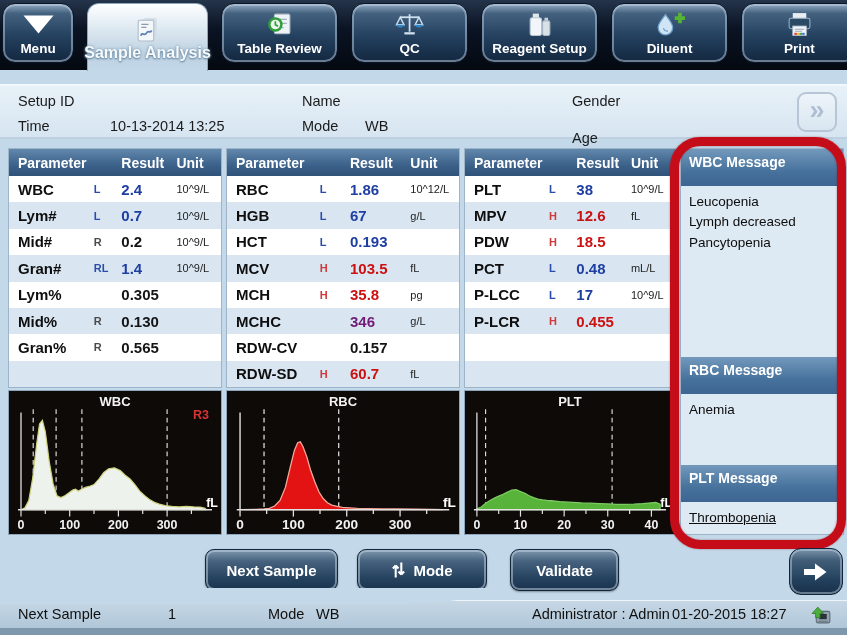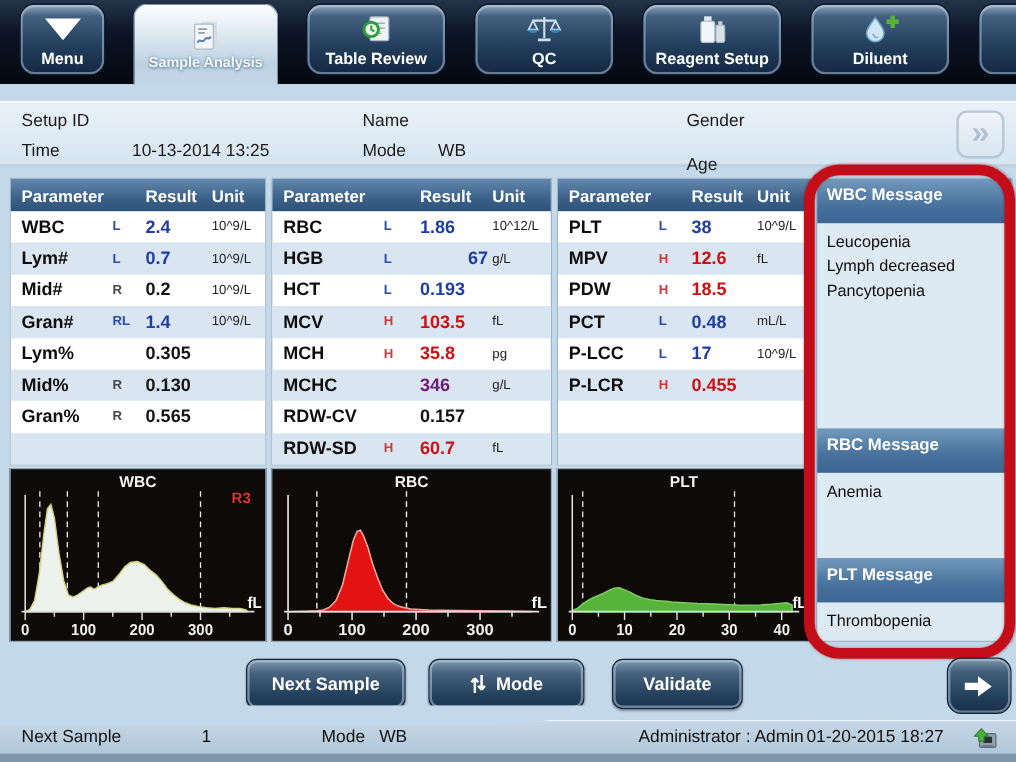--- a/index.html
+++ b/index.html
@@ -1,30 +1,30 @@
 <!DOCTYPE html>
 <html><head>
 <meta charset="utf-8">
 <style>
   html,body{margin:0;padding:0;background:#222;}
   .screen{position:relative;width:847px;height:635px;overflow:hidden;background:#c3d8e9;
     font-family:"Liberation Sans",sans-serif;-webkit-font-smoothing:antialiased;}
   
   .topbar{position:absolute;left:0;top:0;width:847px;height:70px;
     background:linear-gradient(180deg,#24344a 0%,#0b1424 40%,#040910 100%);
-    display:flex;align-items:flex-start;gap:23px;padding:3px 3px 0 16px;box-sizing:border-box;}
+    display:flex;align-items:flex-start;gap:13px;padding:3px 3px 0 2px;box-sizing:border-box;}
   .tb-btn{width:115px;height:58px;border-radius:13px;cursor:pointer;flex:none;
     background:linear-gradient(180deg,#93abc2 0%,#44627f 16%,#24415f 55%,#132740 100%);
     border:1px solid #0a1527;box-shadow:inset 0 0 0 2px rgba(190,208,226,.5);
     display:flex;flex-direction:column;align-items:center;justify-content:center;
     color:#fff;font-weight:bold;font-size:13.5px;}
   .tb-btn.menu{width:70px;}
   .tb-btn.tb-tab{width:119px;height:67px;border-radius:12px 12px 0 0;border:1px solid #8fa6bd;border-bottom:none;
     background:linear-gradient(180deg,#fdfeff 0%,#e3edf4 30%,#bdd1e1 75%,#c3d8e9 100%);
-    box-shadow:none;color:#f6fafc;text-shadow:0 1px 2px #61809c,0 0 3px #7795ae;font-size:12px;}
+    box-shadow:none;color:#f6fafc;text-shadow:0 1px 2px #61809c,0 0 3px #7795ae;font-size:16px;}
   .tb-icon{height:30px;display:flex;align-items:center;justify-content:center;}
   .tb-icon svg{height:27px;}
   .tb-label{line-height:17px;white-space:nowrap;}
   
   .infobar{position:absolute;left:0;top:84px;width:847px;height:55px;
     background:linear-gradient(180deg,#e8f1f8 0%,#d6e5f1 100%);
     border-top:2px solid #f3f8fc;border-bottom:2px solid #bed0e0;box-sizing:border-box;font-size:14.5px;color:#1b1b1b;}
   .info-field{position:absolute;height:26px;line-height:26px;white-space:nowrap;}
   .expand-btn{position:absolute;left:797px;top:6px;width:40px;height:40px;border-radius:9px;cursor:pointer;
     border:2px solid #b6c6d6;background:linear-gradient(180deg,#eef4f9,#d9e6f0);
@@ -48,21 +48,21 @@
   .c-unit{font-size:11px;color:#222;}
   
   .msg-panel{position:absolute;left:680px;top:148px;width:164px;height:387px;background:#dde9f3;
     border:1px solid #9db4c9;box-sizing:border-box;display:flex;flex-direction:column;}
   .msg-head{height:37px;flex:none;line-height:27px;padding-left:8px;
     background:linear-gradient(180deg,#7399bc 0%,#47729c 60%,#3c6591 100%);
     color:#fff;font-weight:bold;font-size:14px;}
   .msg-body{padding:6px 8px;font-size:13.5px;color:#0d0d0d;line-height:1.5;box-sizing:border-box;}
   .msg-body-0{height:190px;}
   .msg-body-1{height:78px;}
-  .msg-body-2{flex:1;}
+  .msg-body-2{flex:1;text-decoration:underline;}
   
   .histo{position:absolute;top:390px;height:145px;background:#0d0a08;border:1px solid #8ea6bc;box-sizing:border-box;}
   .histo.h0{left:8px;width:214px;}
   .histo.h1{left:226px;width:234px;}
   .histo.h2{left:464px;width:212px;}
   .histo-title{position:absolute;top:3px;left:0;right:0;text-align:center;color:#f2f2f2;font-size:13px;font-weight:bold;}
   .histo-region{position:absolute;top:17px;right:12px;color:#d93434;font-size:12.5px;font-weight:bold;}
   .histo-region:empty{display:none;}
   .histo svg{position:absolute;left:1px;right:1px;top:13px;bottom:1px;width:calc(100% - 2px);height:129px;}
   .histo svg text{font-family:"Liberation Sans",sans-serif;}
@@ -259,21 +259,21 @@
       <div class="pbody">
         <div class="prow">
           <span class="c-param">RBC</span>
           <span class="c-flag" style="color: rgb(42, 77, 171);">L</span>
           <span class="c-result" style="color: rgb(30, 62, 162);">1.86</span>
           <span class="c-unit">10^12/L</span>
         </div>
         <div class="prow">
           <span class="c-param">HGB</span>
           <span class="c-flag" style="color: rgb(42, 77, 171);">L</span>
-          <span class="c-result" style="color: rgb(30, 62, 162); margin-left: 40px;">67</span>
+          <span class="c-result" style="color: rgb(30, 62, 162);">67</span>
           <span class="c-unit">g/L</span>
         </div>
         <div class="prow">
           <span class="c-param">HCT</span>
           <span class="c-flag" style="color: rgb(42, 77, 171);">L</span>
           <span class="c-result" style="color: rgb(30, 62, 162);">0.193</span>
           <span class="c-unit"></span>
         </div>
         <div class="prow">
           <span class="c-param">MCV</span>

